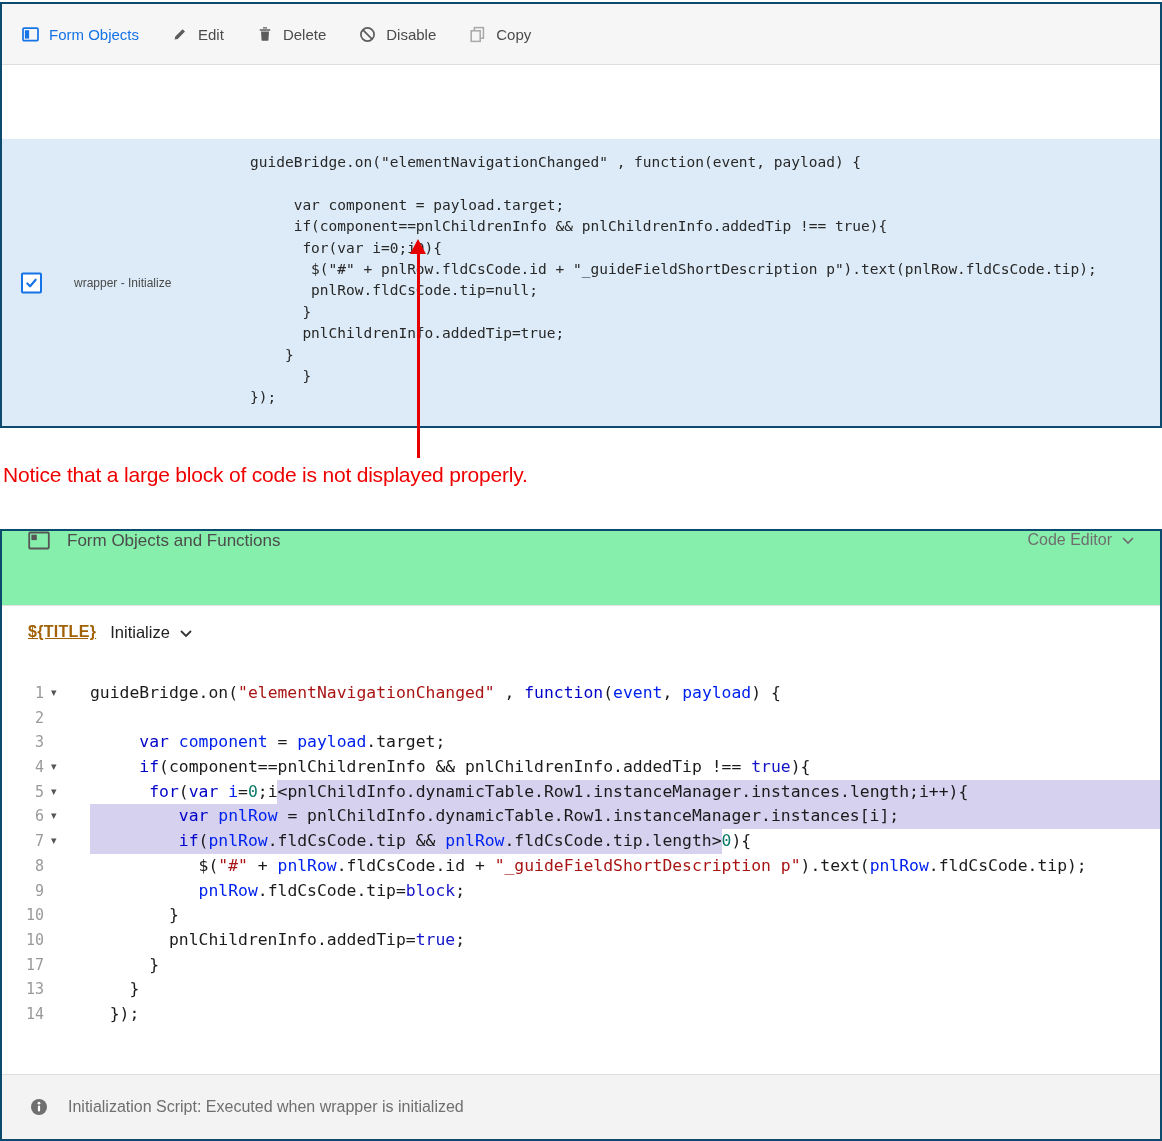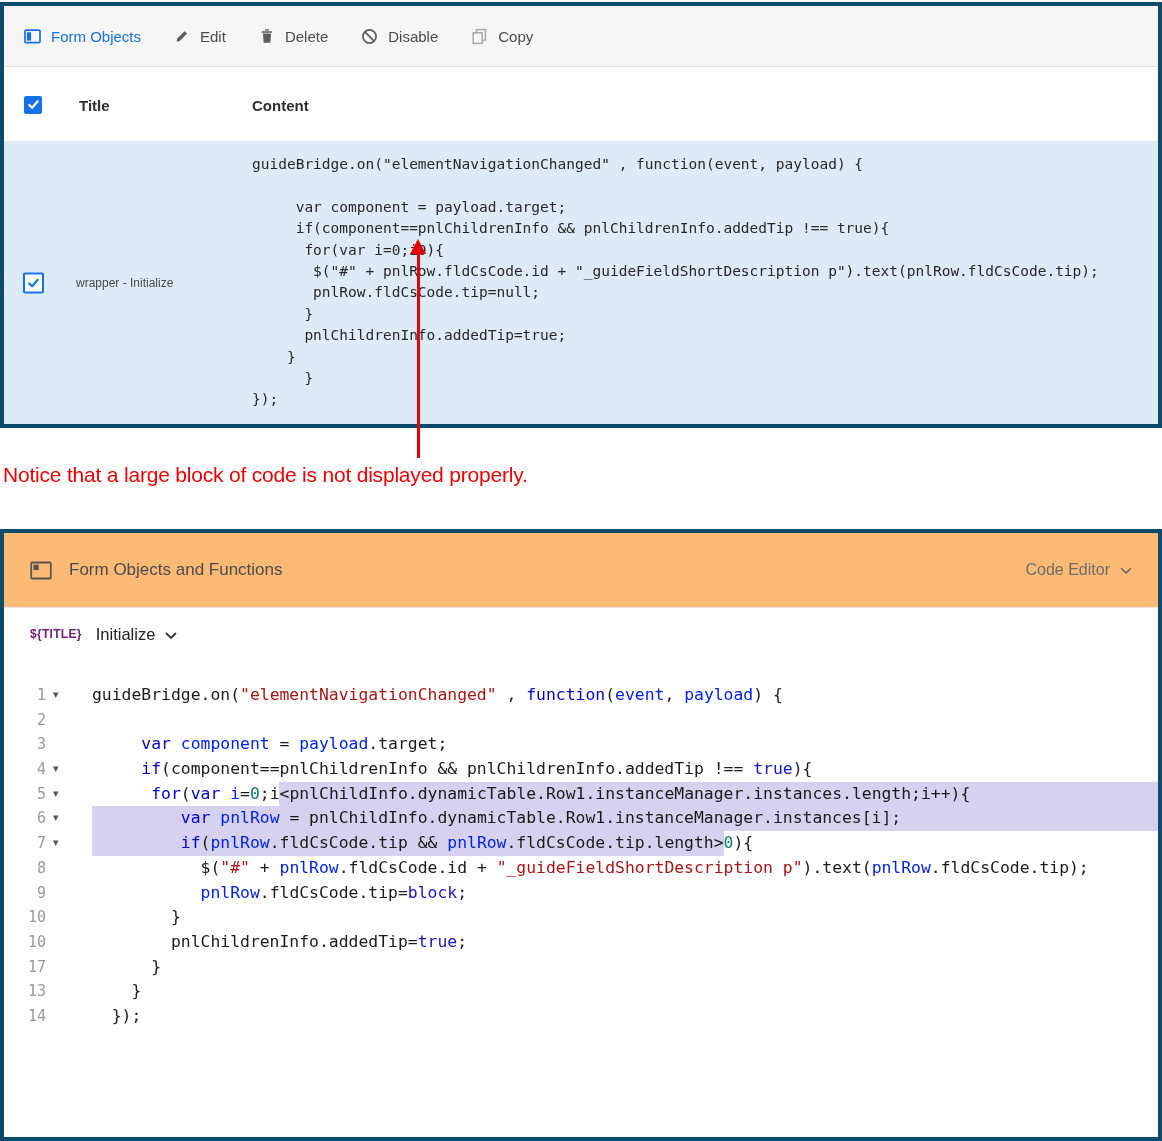--- a/index.html
+++ b/index.html
@@ -1,18 +1,18 @@
 <!DOCTYPE html>
 <html><head>
 <meta charset="utf-8">
 <style>
   html,body{margin:0;padding:0;background:#fff;}
   .screen{position:relative;width:1162px;height:1141px;background:#fff;overflow:hidden;
           font-family:"Liberation Sans",sans-serif;}
-  .panel{position:absolute;left:0;width:1162px;border:4px solid #0c4a6e;background:#fff;box-sizing:border-box;}
+  .panel{position:absolute;left:0;width:1162px;border:2px solid #0c4a6e;background:#fff;box-sizing:border-box;}
 
   
   .top-panel{top:2px;height:426px;}
   .toolbar{height:60px;display:flex;align-items:center;padding-left:20px;background:#f6f6f6;border-bottom:1px solid #dedede;}
   .tb-item{display:flex;align-items:center;gap:10px;margin-right:33px;font-size:15px;color:#4b4b4b;cursor:pointer;}
   .tb-item .icon{display:flex;align-items:center;}
   .tb-item .icon svg{display:block;}
   .tb-label-blue{color:#1473e6;}
   .list-header{position:relative;height:75px;background:#fff;}
   .col-head{position:absolute;top:50%;transform:translateY(-50%);font-weight:bold;font-size:15px;color:#2e2e2e;}
@@ -29,26 +29,26 @@
                font-size:14.5px;line-height:21.4px;color:#282828;white-space:pre;}
 
   
   .red-arrow{position:absolute;left:410px;top:239px;z-index:6;}
   .arrow-head{width:0;height:0;border-left:8px solid transparent;border-right:8px solid transparent;border-bottom:15px solid #e60000;}
   .arrow-shaft{width:3px;height:204px;background:#e60000;margin-left:6.5px;}
   .annotation{position:absolute;left:3px;top:463px;font-size:21px;color:#ee0000;letter-spacing:-0.2px;}
 
   
   .bottom-panel{top:529px;height:612px;}
-  .editor-header{height:74px;display:flex;align-items:center;padding:0 26px;background:#fdba74;border-bottom:1px solid #e3e3e3;}
+  .editor-header{height:74px;display:flex;align-items:flex-start;padding:0 26px;background:#86efac;border-bottom:1px solid #e3e3e3;}
   .editor-header .icon svg{display:block;}
   .panel-title{font-size:17px;color:#4c4c4c;margin-left:17px;}
   .mode-select{margin-left:auto;display:flex;align-items:center;gap:10px;color:#6e6e6e;font-size:16px;cursor:pointer;}
   .editor-subheader{height:52px;display:flex;align-items:center;padding:0 26px;background:#fff;}
-  .var-label{font-size:12px;font-weight:bold;color:#701a75;letter-spacing:0.3px;}
+  .var-label{font-size:16px;font-weight:bold;color:#a16207;letter-spacing:0.3px;text-decoration:underline;}
   .event-select{display:flex;align-items:center;gap:10px;margin-left:14px;font-size:16.5px;font-weight:500;color:#222;cursor:pointer;}
   .editor-body{position:absolute;left:0;right:0;top:126px;bottom:64px;background:#fff;overflow:hidden;padding-top:24px;}
   .ed-line{display:flex;height:24.7px;line-height:24.7px;font-family:"DejaVu Sans Mono",monospace;font-size:16.4px;}
   .ln{width:42px;text-align:right;color:#9a9a9a;font-size:15px;flex:none;}
   .fold{width:46px;flex:none;padding-left:7px;box-sizing:border-box;color:#555;font-size:11px;
         font-family:"DejaVu Sans",sans-serif;cursor:pointer;}
   .codecell{flex:1;position:relative;white-space:pre;}
   .selhl{position:absolute;top:0;bottom:0;}
   .toks{position:relative;}
   .editor-footer{position:absolute;left:0;right:0;bottom:0;height:64px;background:#f3f3f3;border-top:1px solid #dcdcdc;
@@ -101,29 +101,20 @@
         <span class="icon">
           <svg width="17" height="17" viewBox="0 0 17 17">
               <rect x="5.4" y="1.6" width="9" height="10.6" fill="none" stroke="#a8a8a8" stroke-width="1.5"></rect>
               <rect x="2.2" y="4.8" width="9" height="10.6" fill="#f6f6f6" stroke="#a8a8a8" stroke-width="1.5"></rect>
             </svg>
         </span>
         <span>Copy</span>
       </div>
     </div>
 
-    <div class="list-header">
-      <span class="checkbox cb-solid hdr-check">
-        <svg width="13" height="13" viewBox="0 0 14 14">
-            <path d="M2.5 7.5l3 3 6-7" stroke="#fff" stroke-width="2.3" fill="none" stroke-linecap="round" stroke-linejoin="round"></path>
-          </svg>
-      </span>
-      <span class="col-head col-title">Title</span>
-      <span class="col-head col-content">Content</span>
-    </div>
 
     <div class="list-row">
       <span class="checkbox cb-outline row-check">
         <svg width="13" height="13" viewBox="0 0 14 14">
             <path d="M2.5 7.5l3 3 6-7" stroke="#1473e6" stroke-width="2.3" fill="none" stroke-linecap="round" stroke-linejoin="round"></path>
           </svg>
       </span>
       <span class="row-title">wrapper - Initialize</span>
       <pre class="broken-code">guideBridge.on("elementNavigationChanged" , function(event, payload) {
 
@@ -245,15 +236,25 @@
             <span class="codecell"><span class="toks"><span style="color: rgb(27, 27, 27);">    }</span></span></span>
           </div>
           <div class="ed-line">
             <span class="ln">14</span>
             <span class="fold"></span>
             <span class="codecell"><span class="toks"><span style="color: rgb(27, 27, 27);">  });</span></span></span>
           </div>
         </div>
     </div>
 
+    <footer class="editor-footer">
+      <span class="icon">
+        <svg width="18" height="18" viewBox="0 0 18 18">
+            <circle cx="9" cy="9" r="8" fill="#6f6f6f"></circle>
+            <circle cx="9" cy="5.2" r="1.4" fill="#fff"></circle>
+            <rect x="7.9" y="7.5" width="2.2" height="6" rx="1" fill="#fff"></rect>
+          </svg>
+      </span>
+      <span class="footer-text">Initialization Script: Executed when wrapper is initialized</span>
+    </footer>
   </section>
 
 </div>
 
 </body></html>

